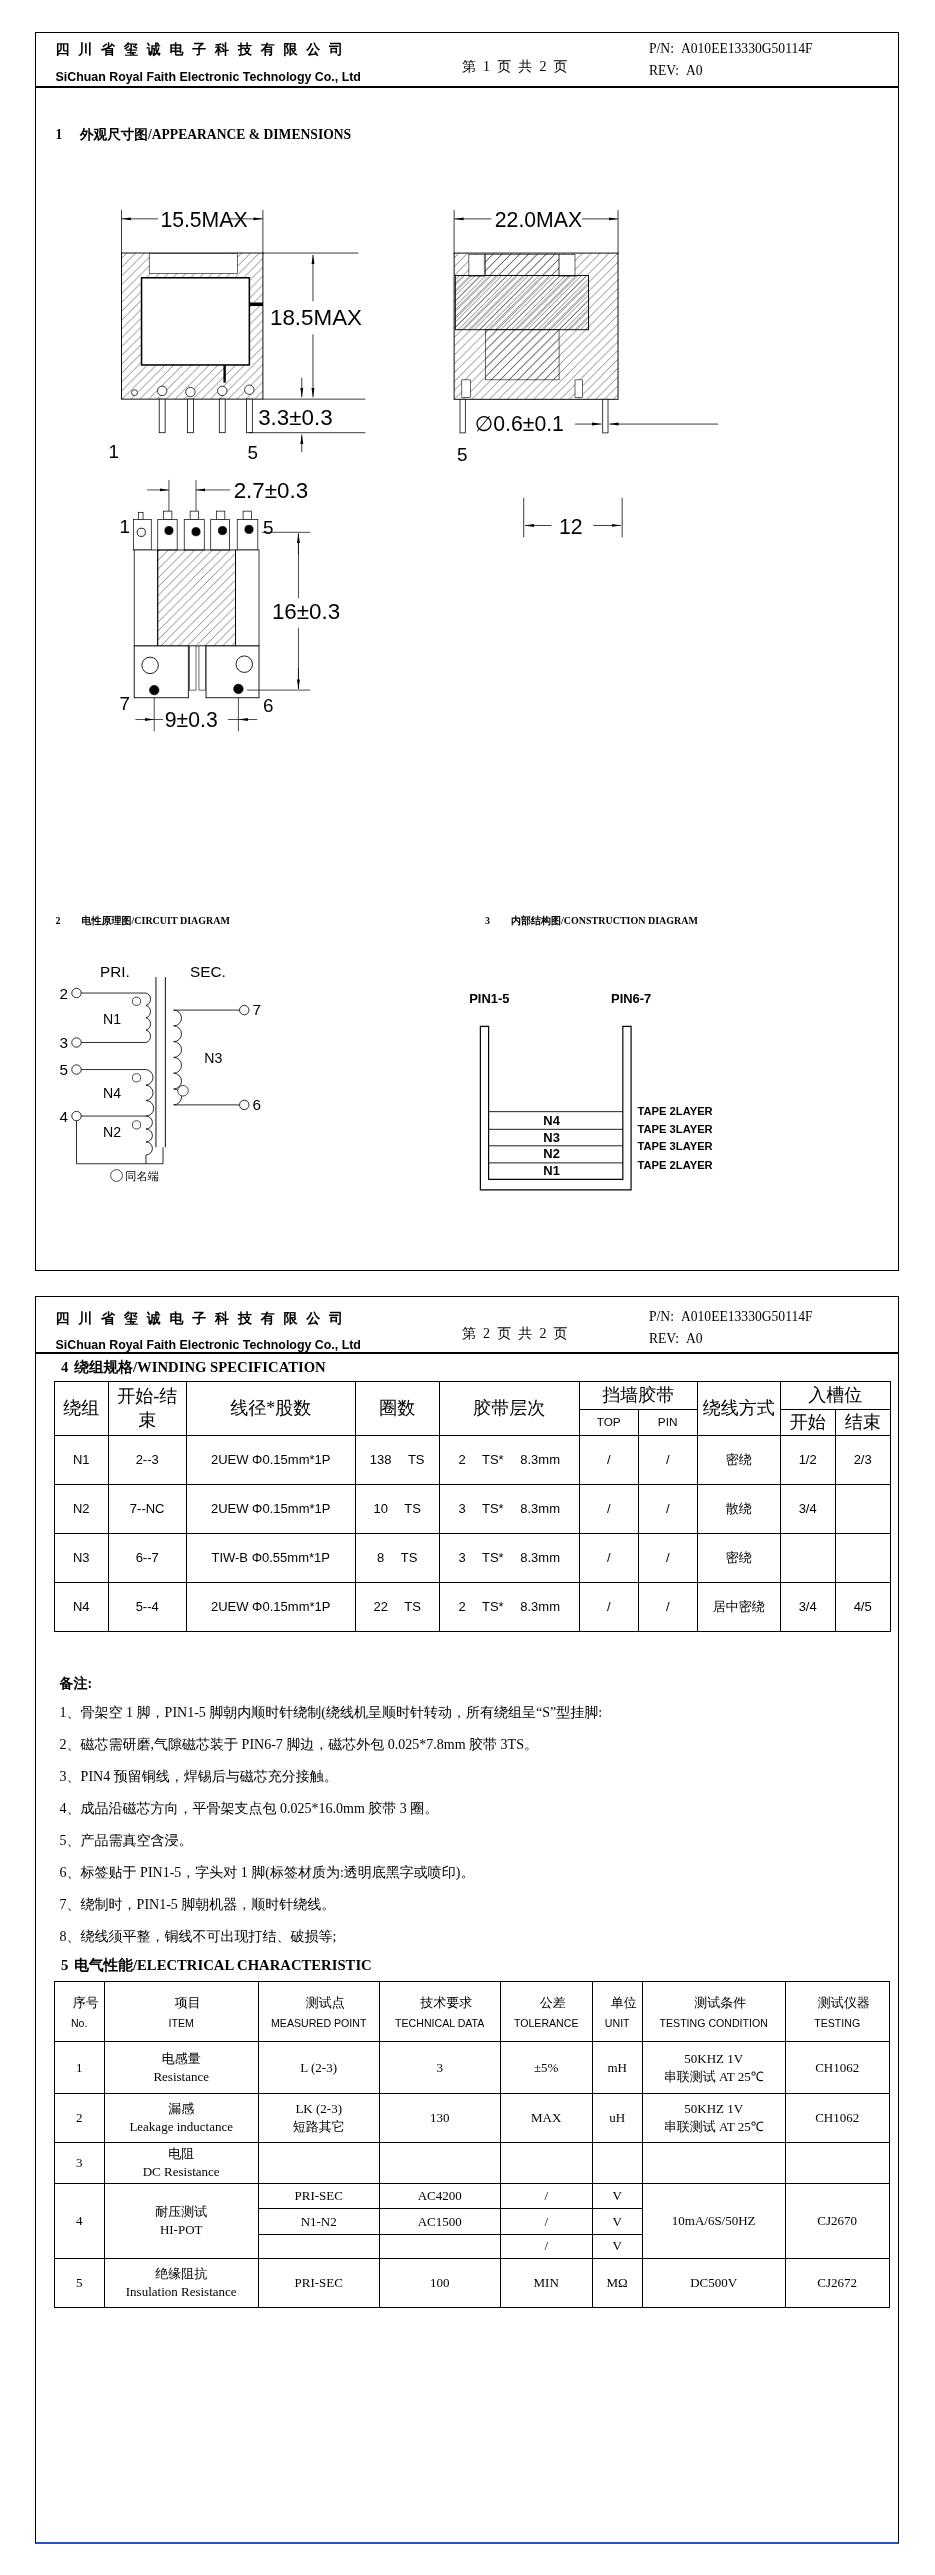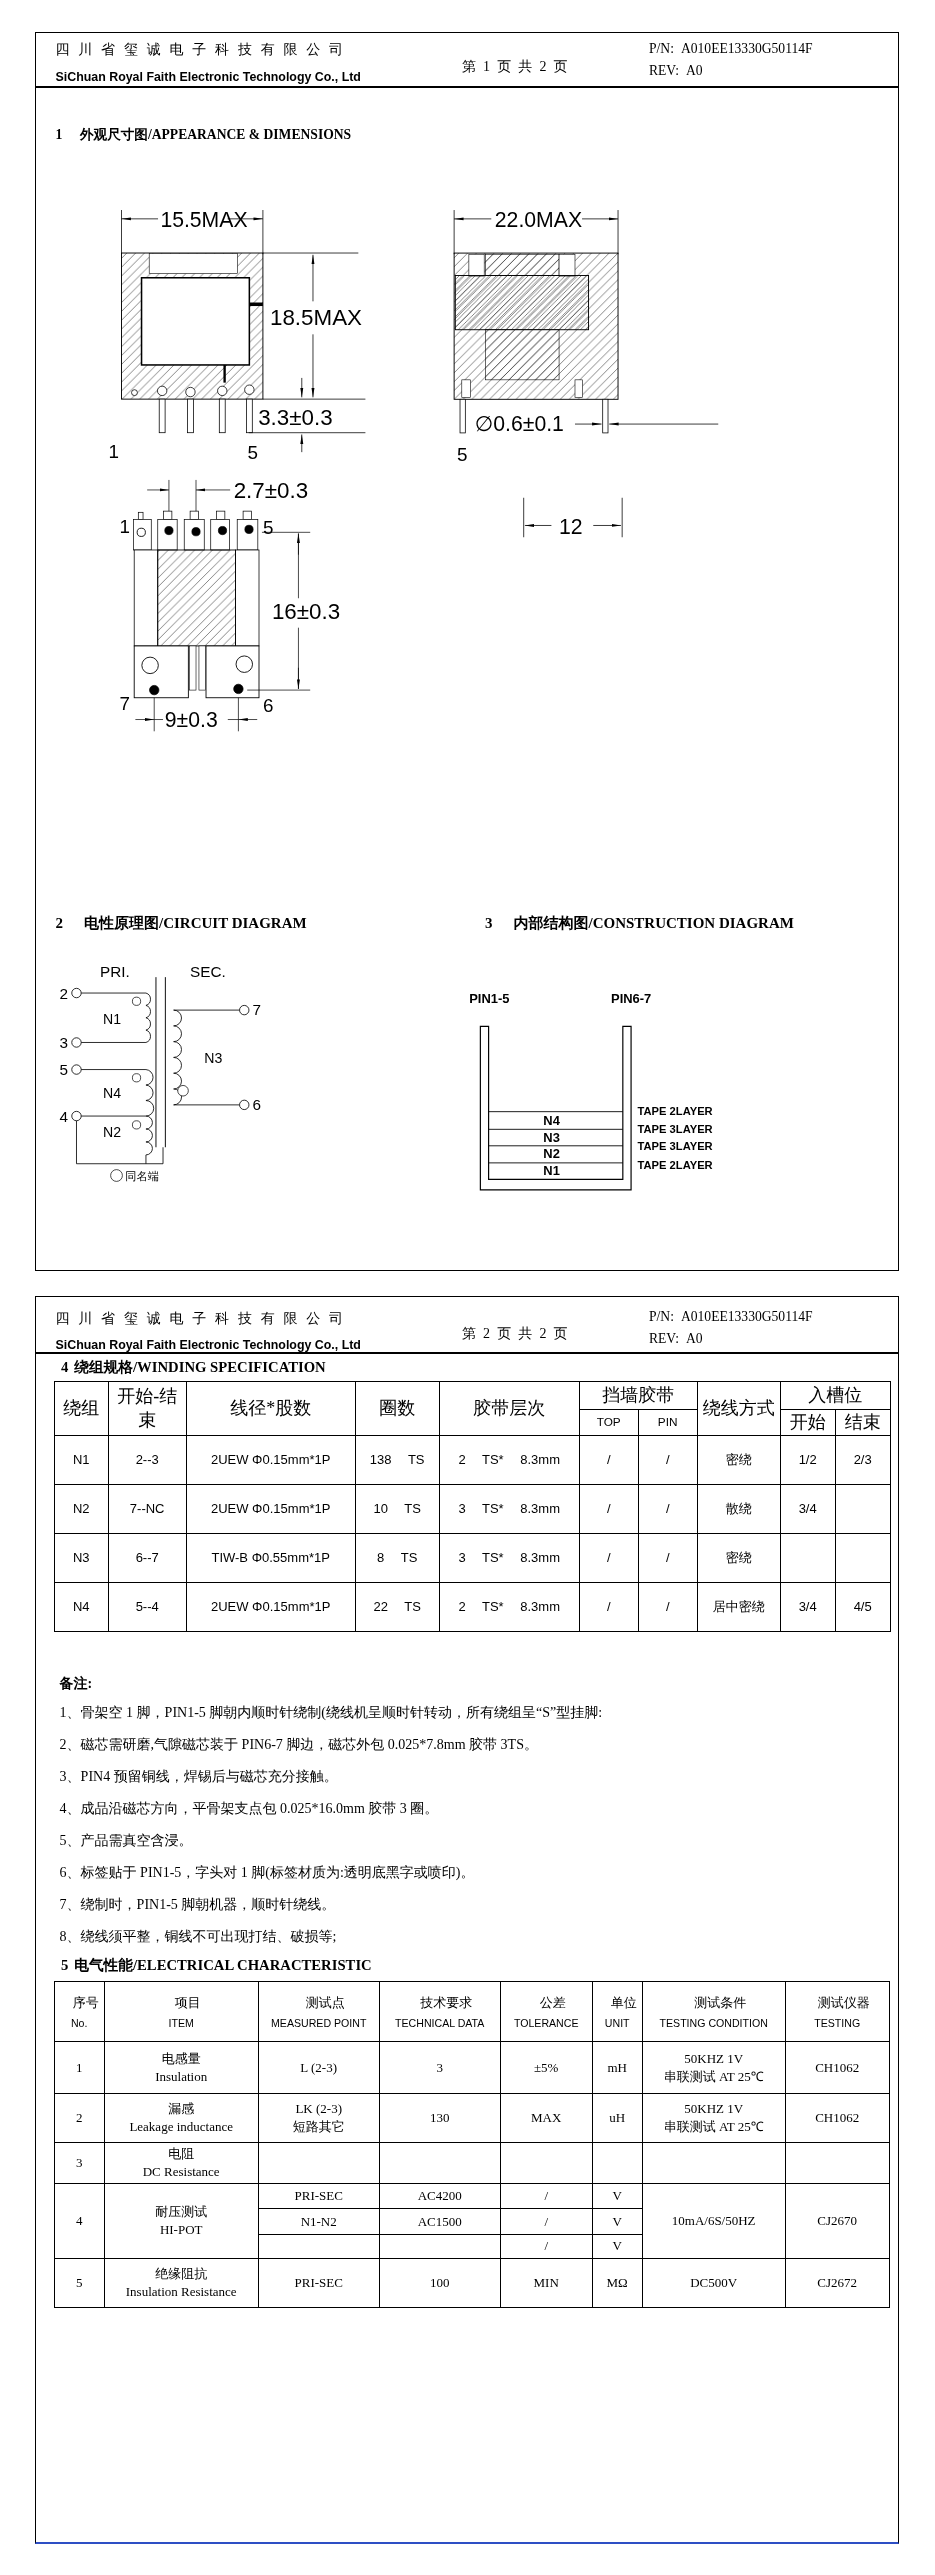--- a/index.html
+++ b/index.html
@@ -2,31 +2,31 @@
 <html style="font-size:9.4px"><head>
 <meta charset="utf-8">
 <style>
   html,body{margin:0;padding:0;}
   body{width:935px;height:2576px;position:relative;background:#fff;
        font-family:"Liberation Serif",serif;color:#000;}
   .page{position:absolute;left:35px;width:862px;border:1.2px solid #000;background:#fff;}
   #page1{top:32px;height:1237px;}
   #page2{top:1296px;height:1245px;border-bottom:2.4px solid #2e4fc4;}
   .abs{position:absolute;}
-  .company-cn{font-size:14px;font-weight:normal;letter-spacing:8.8px;white-space:nowrap;}
+  .company-cn{font-size:14px;font-weight:bold;letter-spacing:8.8px;white-space:nowrap;}
   .company-en{font-size:12.4px;font-weight:bold;font-family:"Liberation Sans",sans-serif;white-space:nowrap;}
   .page-info{font-size:14px;letter-spacing:1.8px;white-space:nowrap;}
   .pn-line{font-size:13.6px;white-space:nowrap;}
   .pn-line .val{margin-left:7px;}
   .hrule{height:2.4px;background:#000;left:0;right:0;}
   .sec-head{font-weight:bold;white-space:nowrap;}
   .sec-head .num{display:inline-block;}
   .sec-head .ttl{display:inline-block;}
   .h1style{font-size:13.6px;} .h1style .ttl{margin-left:17.7px;}
-  .h2style{font-size:15px;} .h2style .ttl{margin-left:21px;}
+  .h2style{font-size:10px;} .h2style .ttl{margin-left:21px;}
   .h4style{font-size:14.7px;} .h4style .ttl{margin-left:5.9px;}
   table{border-collapse:collapse;table-layout:fixed;background:#fff;}
   .dtable{position:absolute;width:836px;border:1.2px solid #000;}
   .dtable th,.dtable td{border:0.6px solid #000;text-align:center;vertical-align:middle;
       padding:0 1.2px;overflow:hidden;}
   
   #wtable th{font-size:18px;font-weight:normal;}
   #wtable .en{font-family:"Liberation Sans",sans-serif;font-size:11.8px;}
   #wtable thead tr:first-child th{height:26.5px;}
   #wtable thead tr:last-child th{height:25px;}
@@ -459,21 +459,21 @@
             <div class="hcn">测试仪器</div>
             <div class="hen">TESTING</div>
           </th>
       </tr>
     </thead>
     <tbody>
       <tr class="r1 main">
         <td>1</td>
         <td class="itemcell">
             <div>电感量</div>
-            <div>Insulation</div>
+            <div>Resistance</div>
           </td>
         <td>L (2-3)</td>
         <td>3</td>
         <td>±5%</td>
         <td>mH</td>
         <td class="itemcell">
             <div>50KHZ   1V</div>
             <div>串联测试 AT 25℃</div>
           </td>
         <td>CH1062</td>

